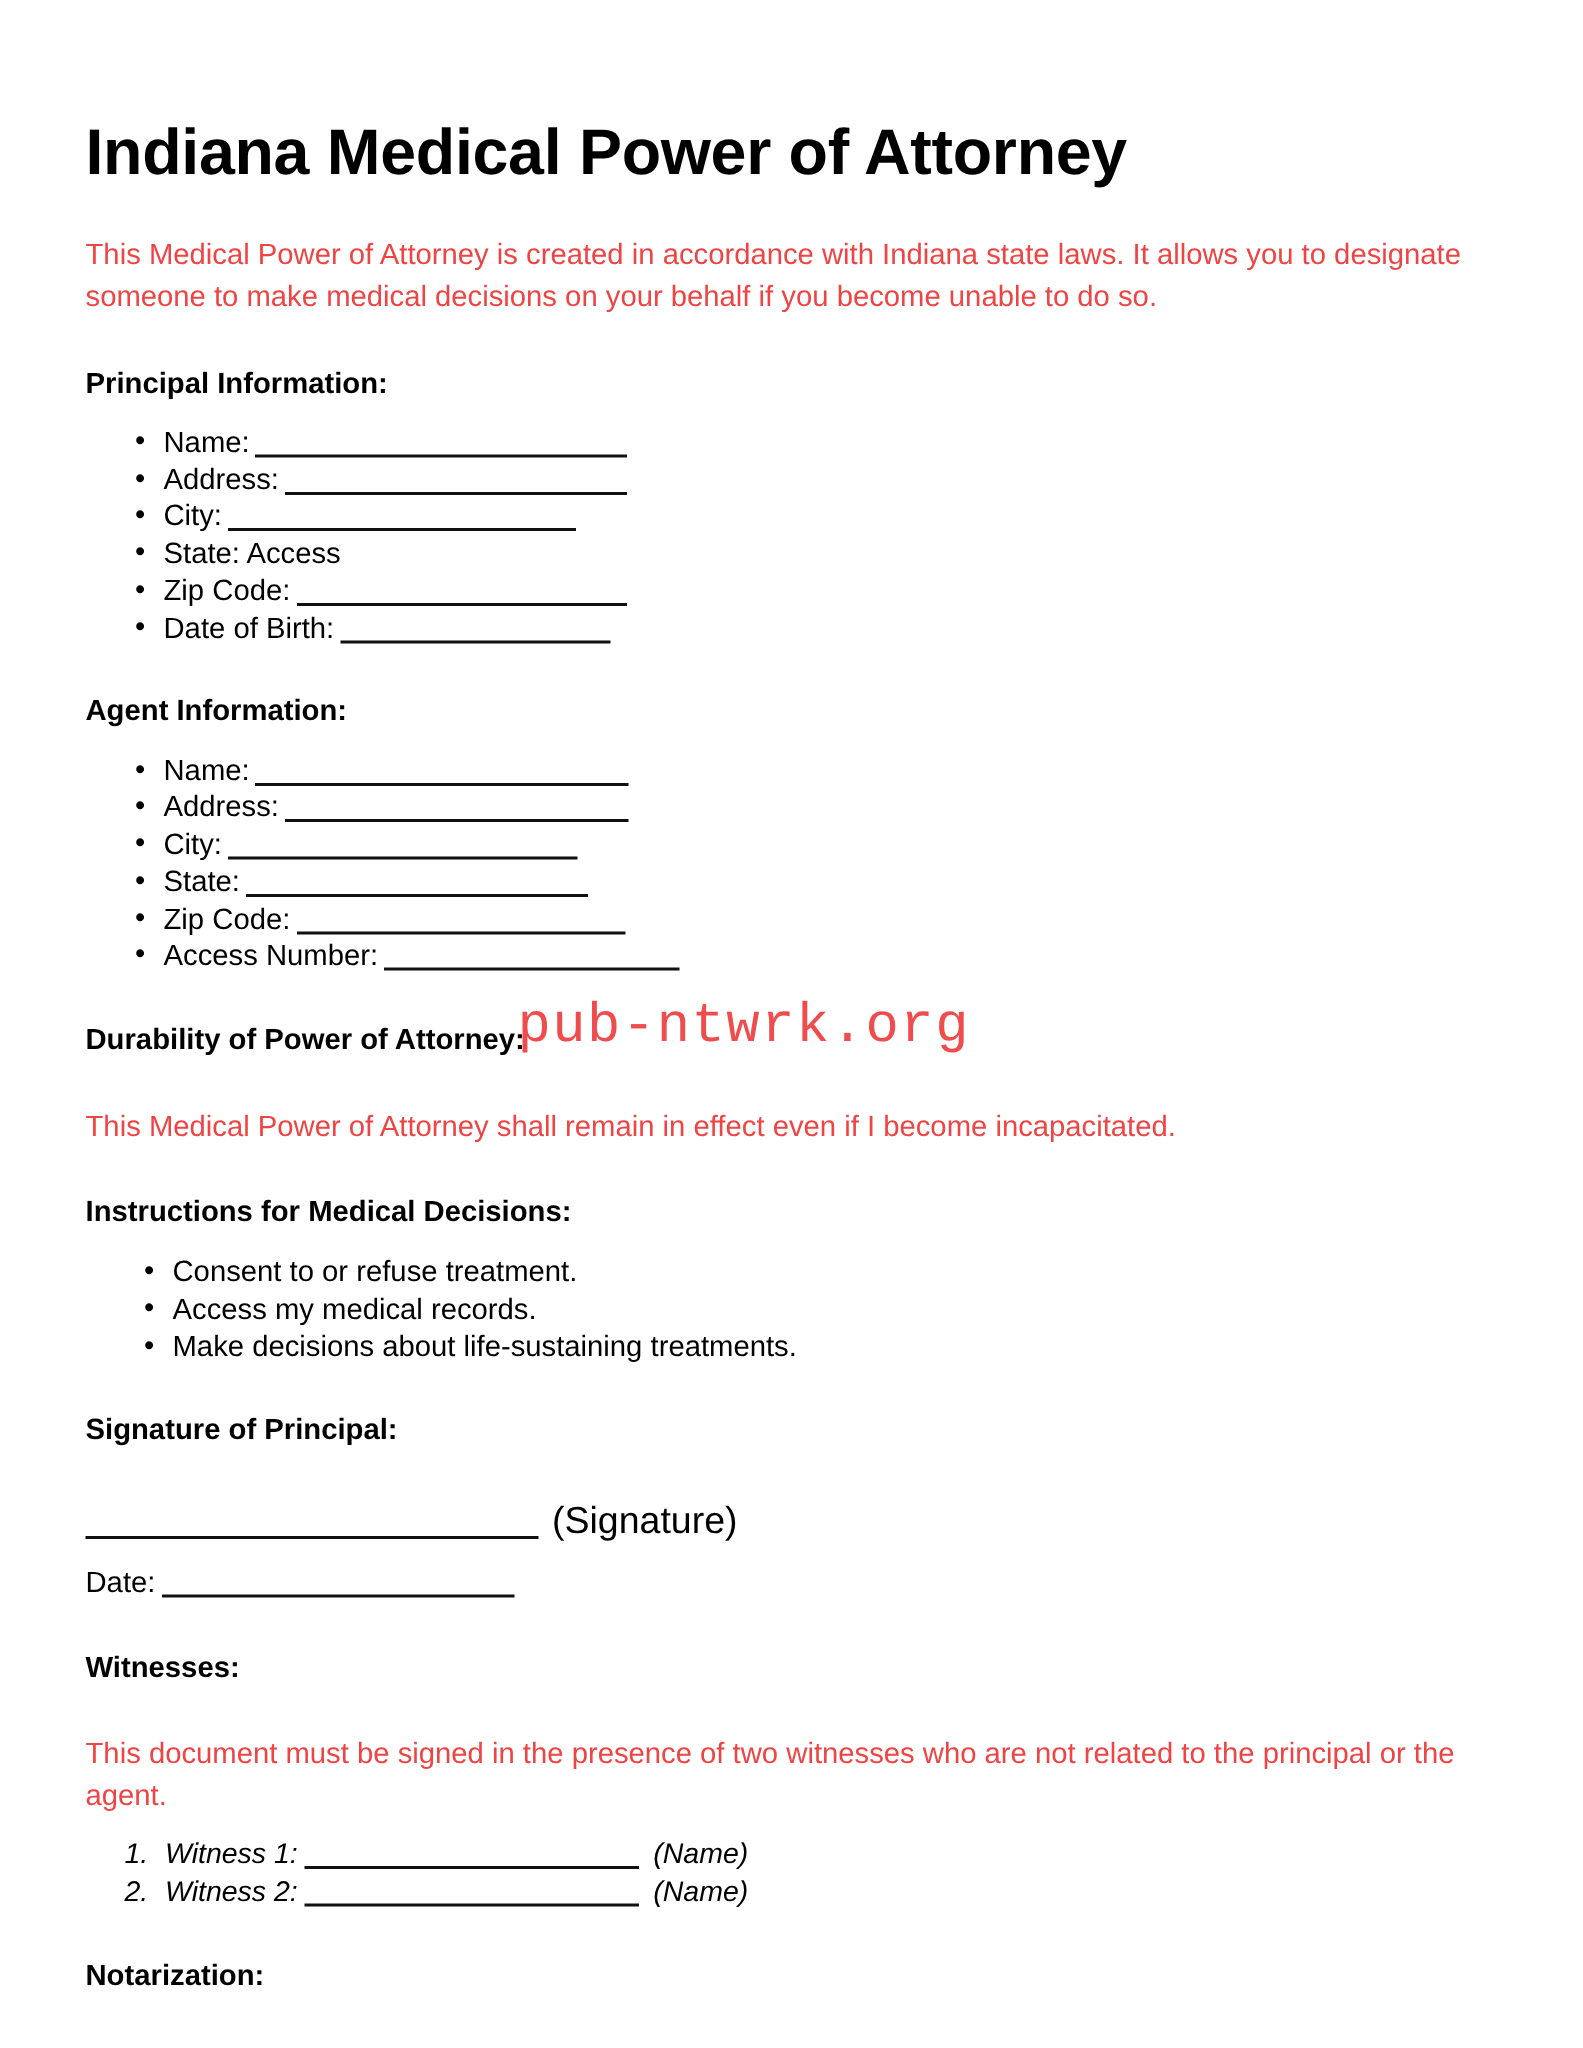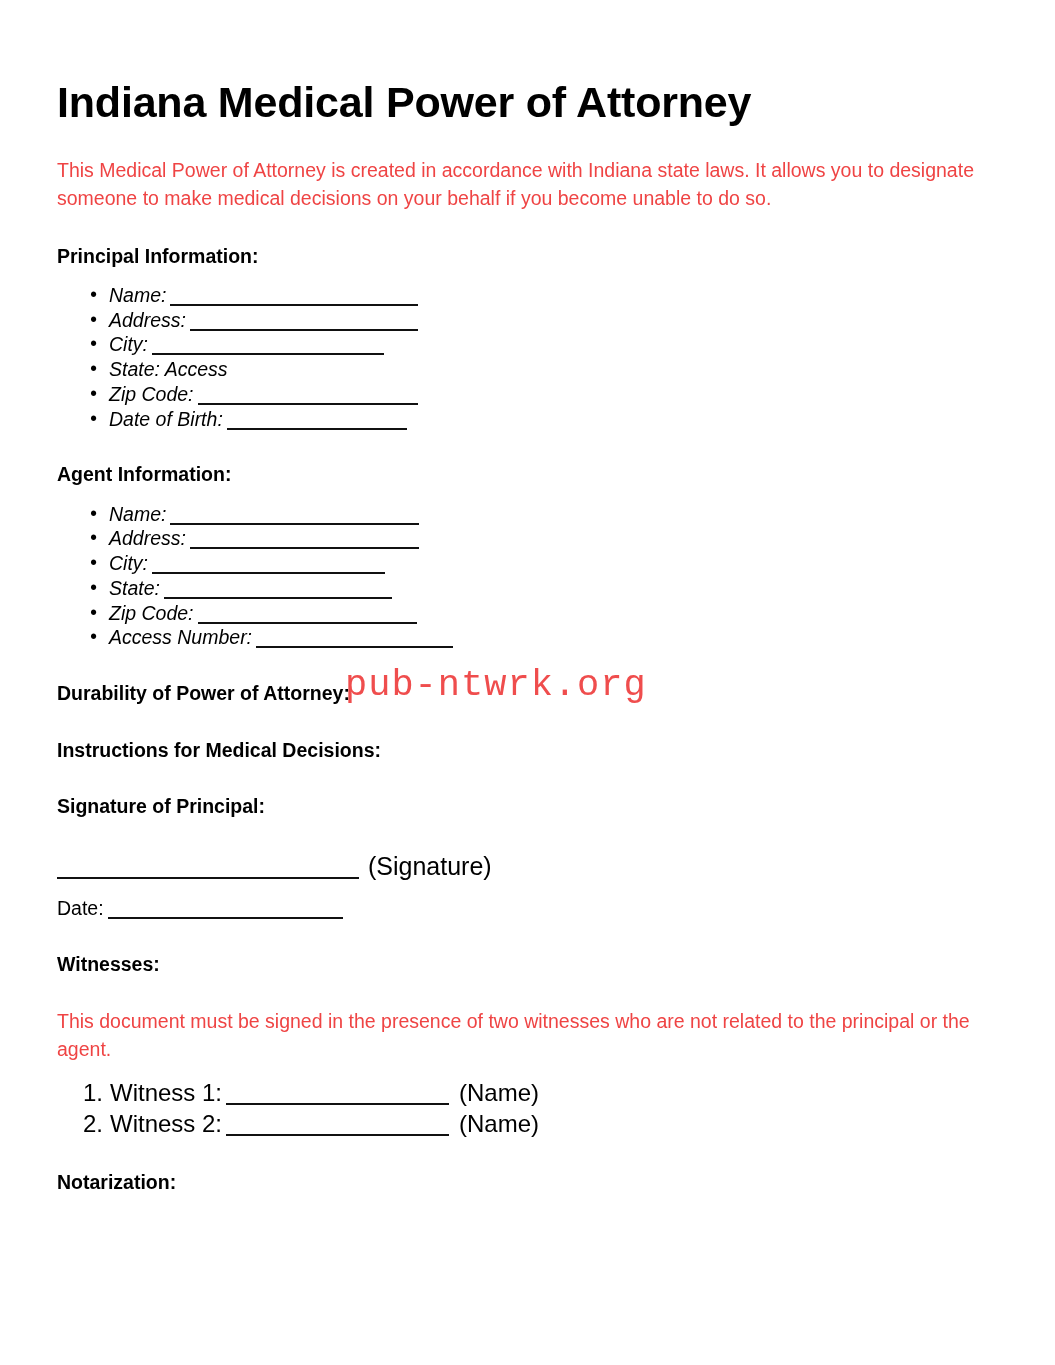--- a/index.html
+++ b/index.html
@@ -51,21 +51,20 @@
     margin: 31px 0 0 0;
     line-height: 1.3;
     color: #000;
     position: relative;
   }
 
   ul.field-list {
     list-style: none;
     margin: 14px 0 0 0;
     padding: 0 0 0 33px;
-    font-style: italic;
   }
   ul.field-list > li {
     font-size: 19.5px;
     line-height: 1.27;
     position: relative;
     padding-left: 19px;
     white-space: nowrap;
   }
   ul.field-list > li::before {
     content: "\2022";
@@ -95,25 +94,26 @@
   }
 
   ol.num-list {
     list-style: none;
     counter-reset: wit;
     margin: 14px 0 0 0;
     padding: 0 0 0 26px;
   }
   ol.num-list > li {
     counter-increment: wit;
-    font-size: 24px;
+    font-size: 19px;
     line-height: 1.28;
     position: relative;
     padding-left: 27px;
     white-space: nowrap;
+    font-style: italic;
   }
   ol.num-list > li::before {
     content: counter(wit) ".";
     position: absolute;
     left: 0;
     top: 0;
   }
 
   .blank {
     display: inline-block;
@@ -185,22 +185,28 @@
   <ul class="field-list" id="agent-list">
       <li><span>Name:</span><span class="blank" style="width: 249px;"></span></li>
       <li><span>Address:</span><span class="blank" style="width: 229px;"></span></li>
       <li><span>City:</span><span class="blank" style="width: 233px;"></span></li>
       <li><span>State:</span><span class="blank" style="width: 228px;"></span></li>
       <li><span>Zip Code:</span><span class="blank" style="width: 219px;"></span></li>
       <li><span>Access Number:</span><span class="blank" style="width: 197px;"></span></li>
     </ul>
 
   <h2 class="section">Durability of Power of Attorney:</h2>
+  <p class="para">This Medical Power of Attorney shall remain in effect even if I become incapacitated.</p>
 
   <h2 class="section">Instructions for Medical Decisions:</h2>
+  <ul class="plain-list" id="instructions-list">
+      <li>Consent to or refuse treatment.</li>
+      <li>Access my medical records.</li>
+      <li>Make decisions about life-sustaining treatments.</li>
+    </ul>
 
   <h2 class="section">Signature of Principal:</h2>
   <div class="sig-row">
     <span class="blank-lead" id="sig-blank" style="width: 302px;"></span><span class="sig-note">(Signature)</span>
   </div>
   <div class="date-row">
     <span>Date:</span><span class="blank" id="date-blank" style="width: 235px;"></span>
   </div>
 
   <h2 class="section">Witnesses:</h2>

